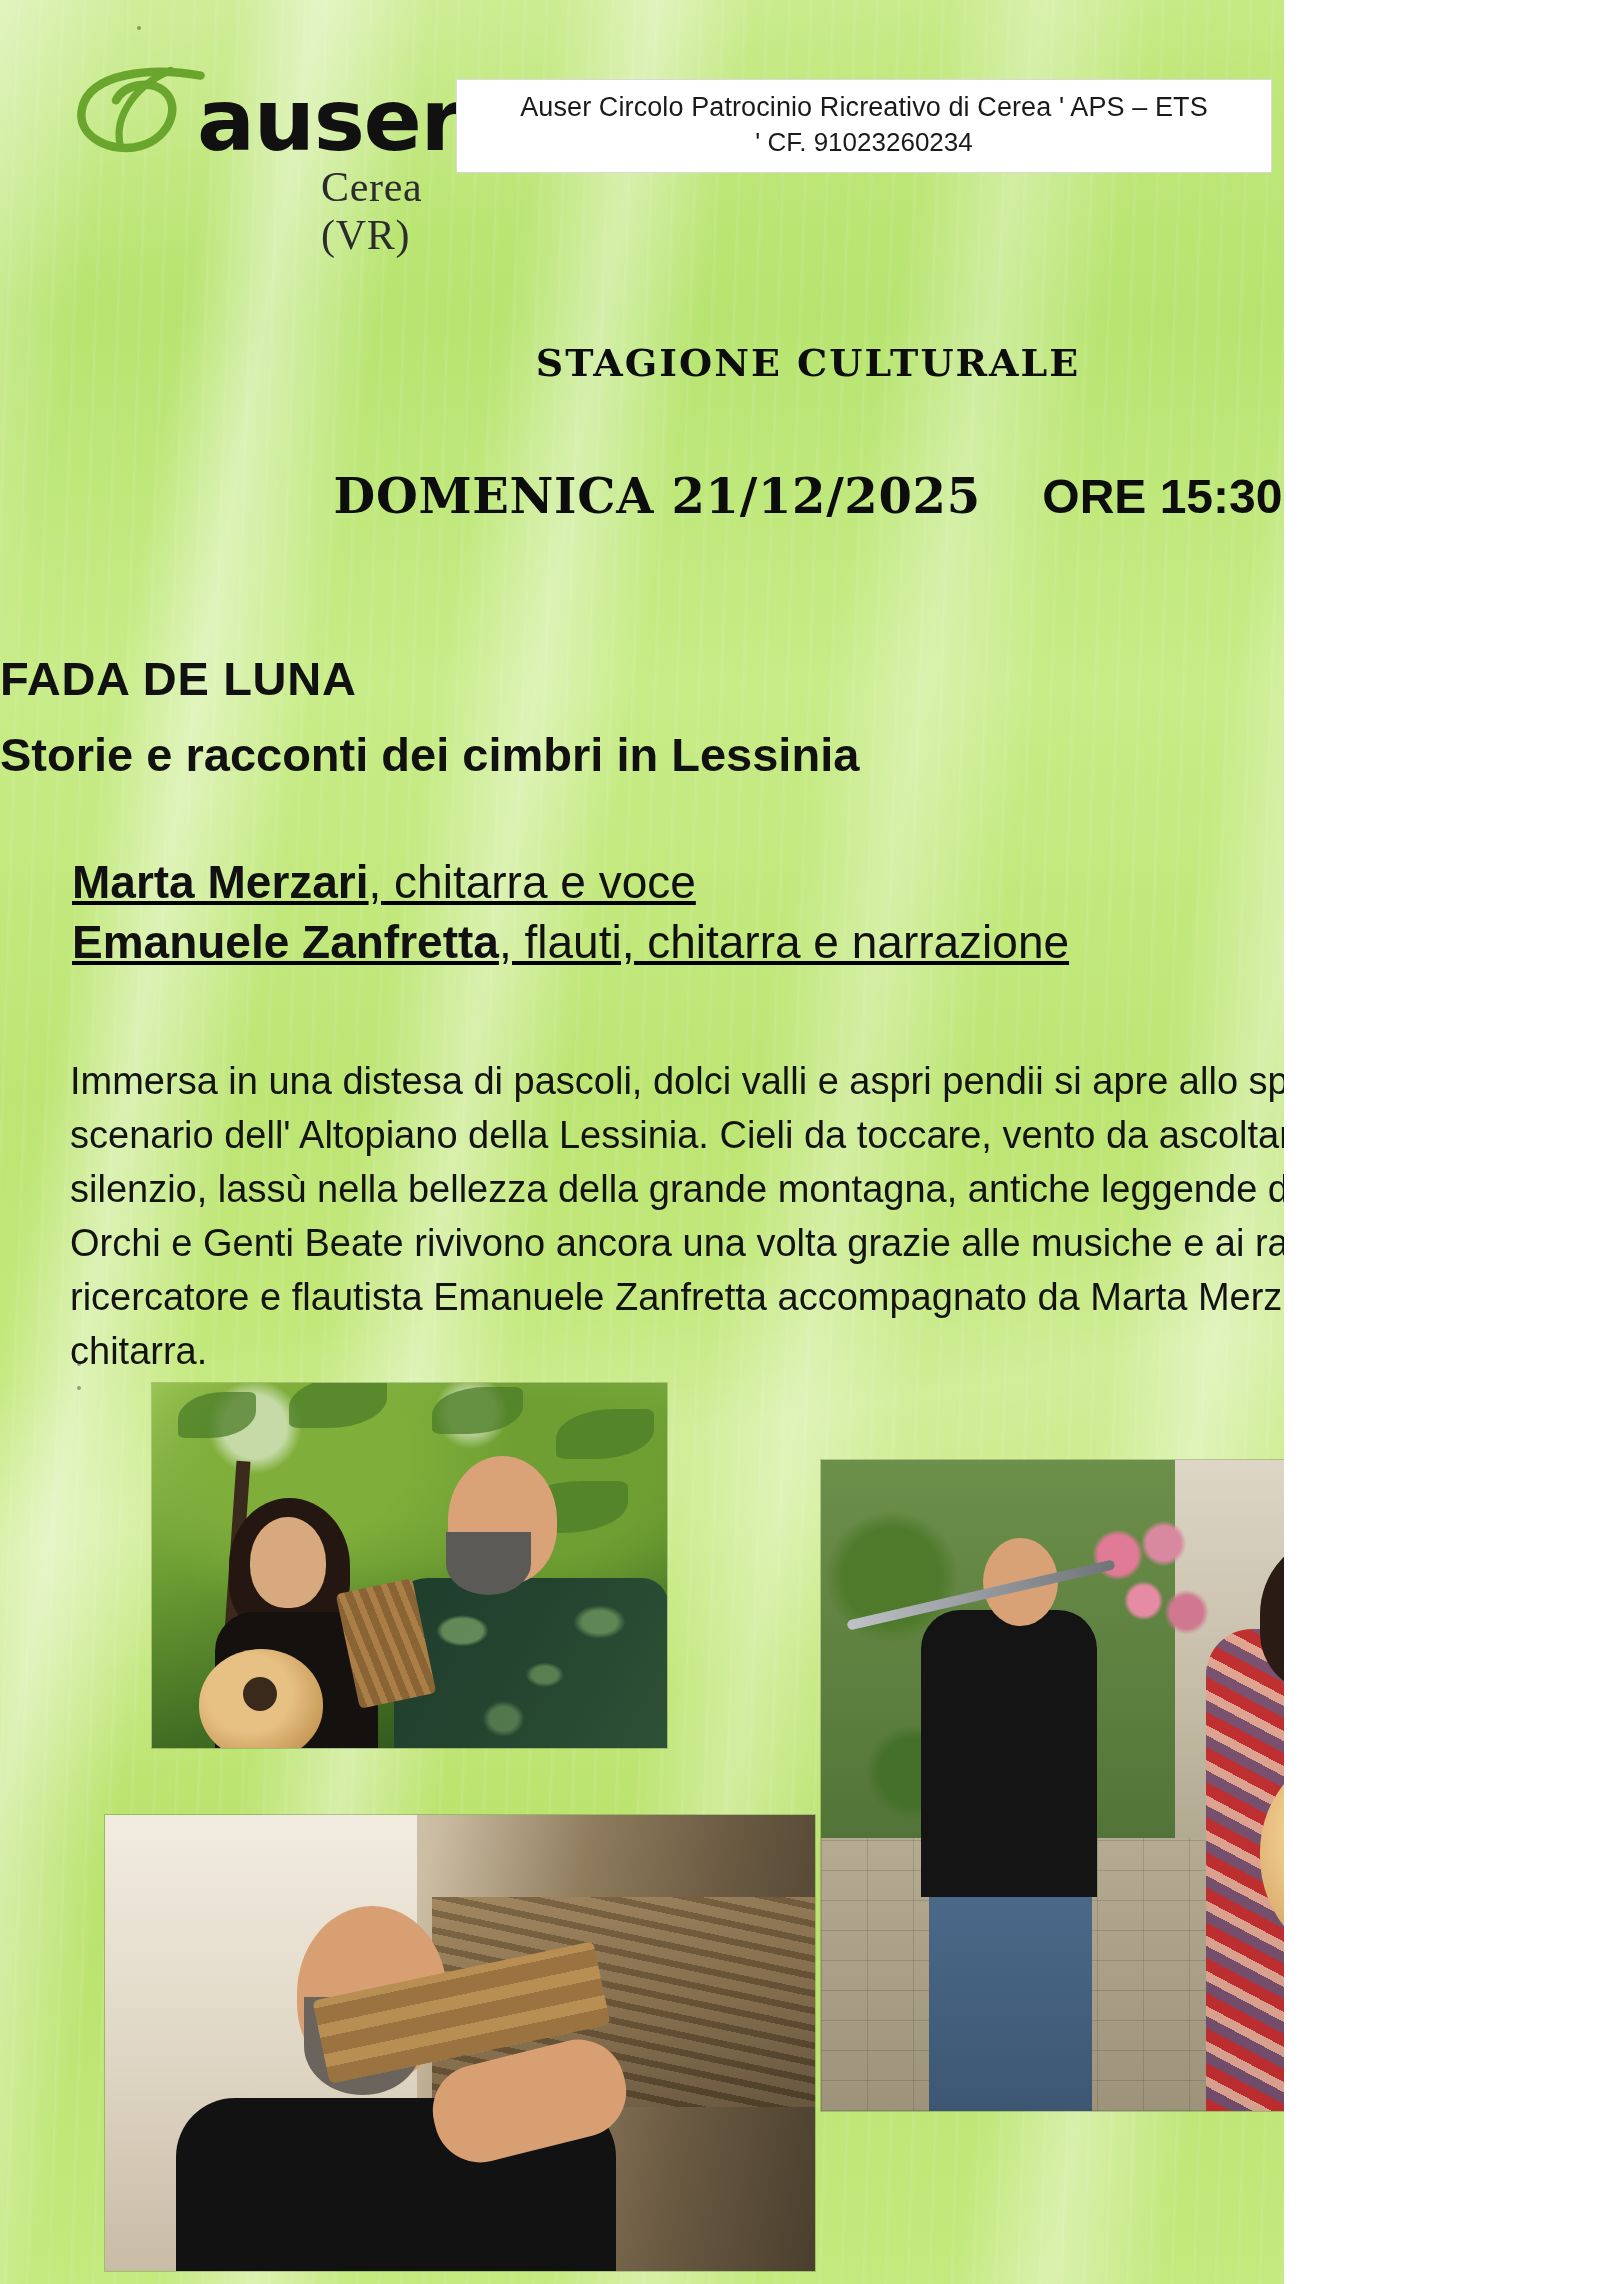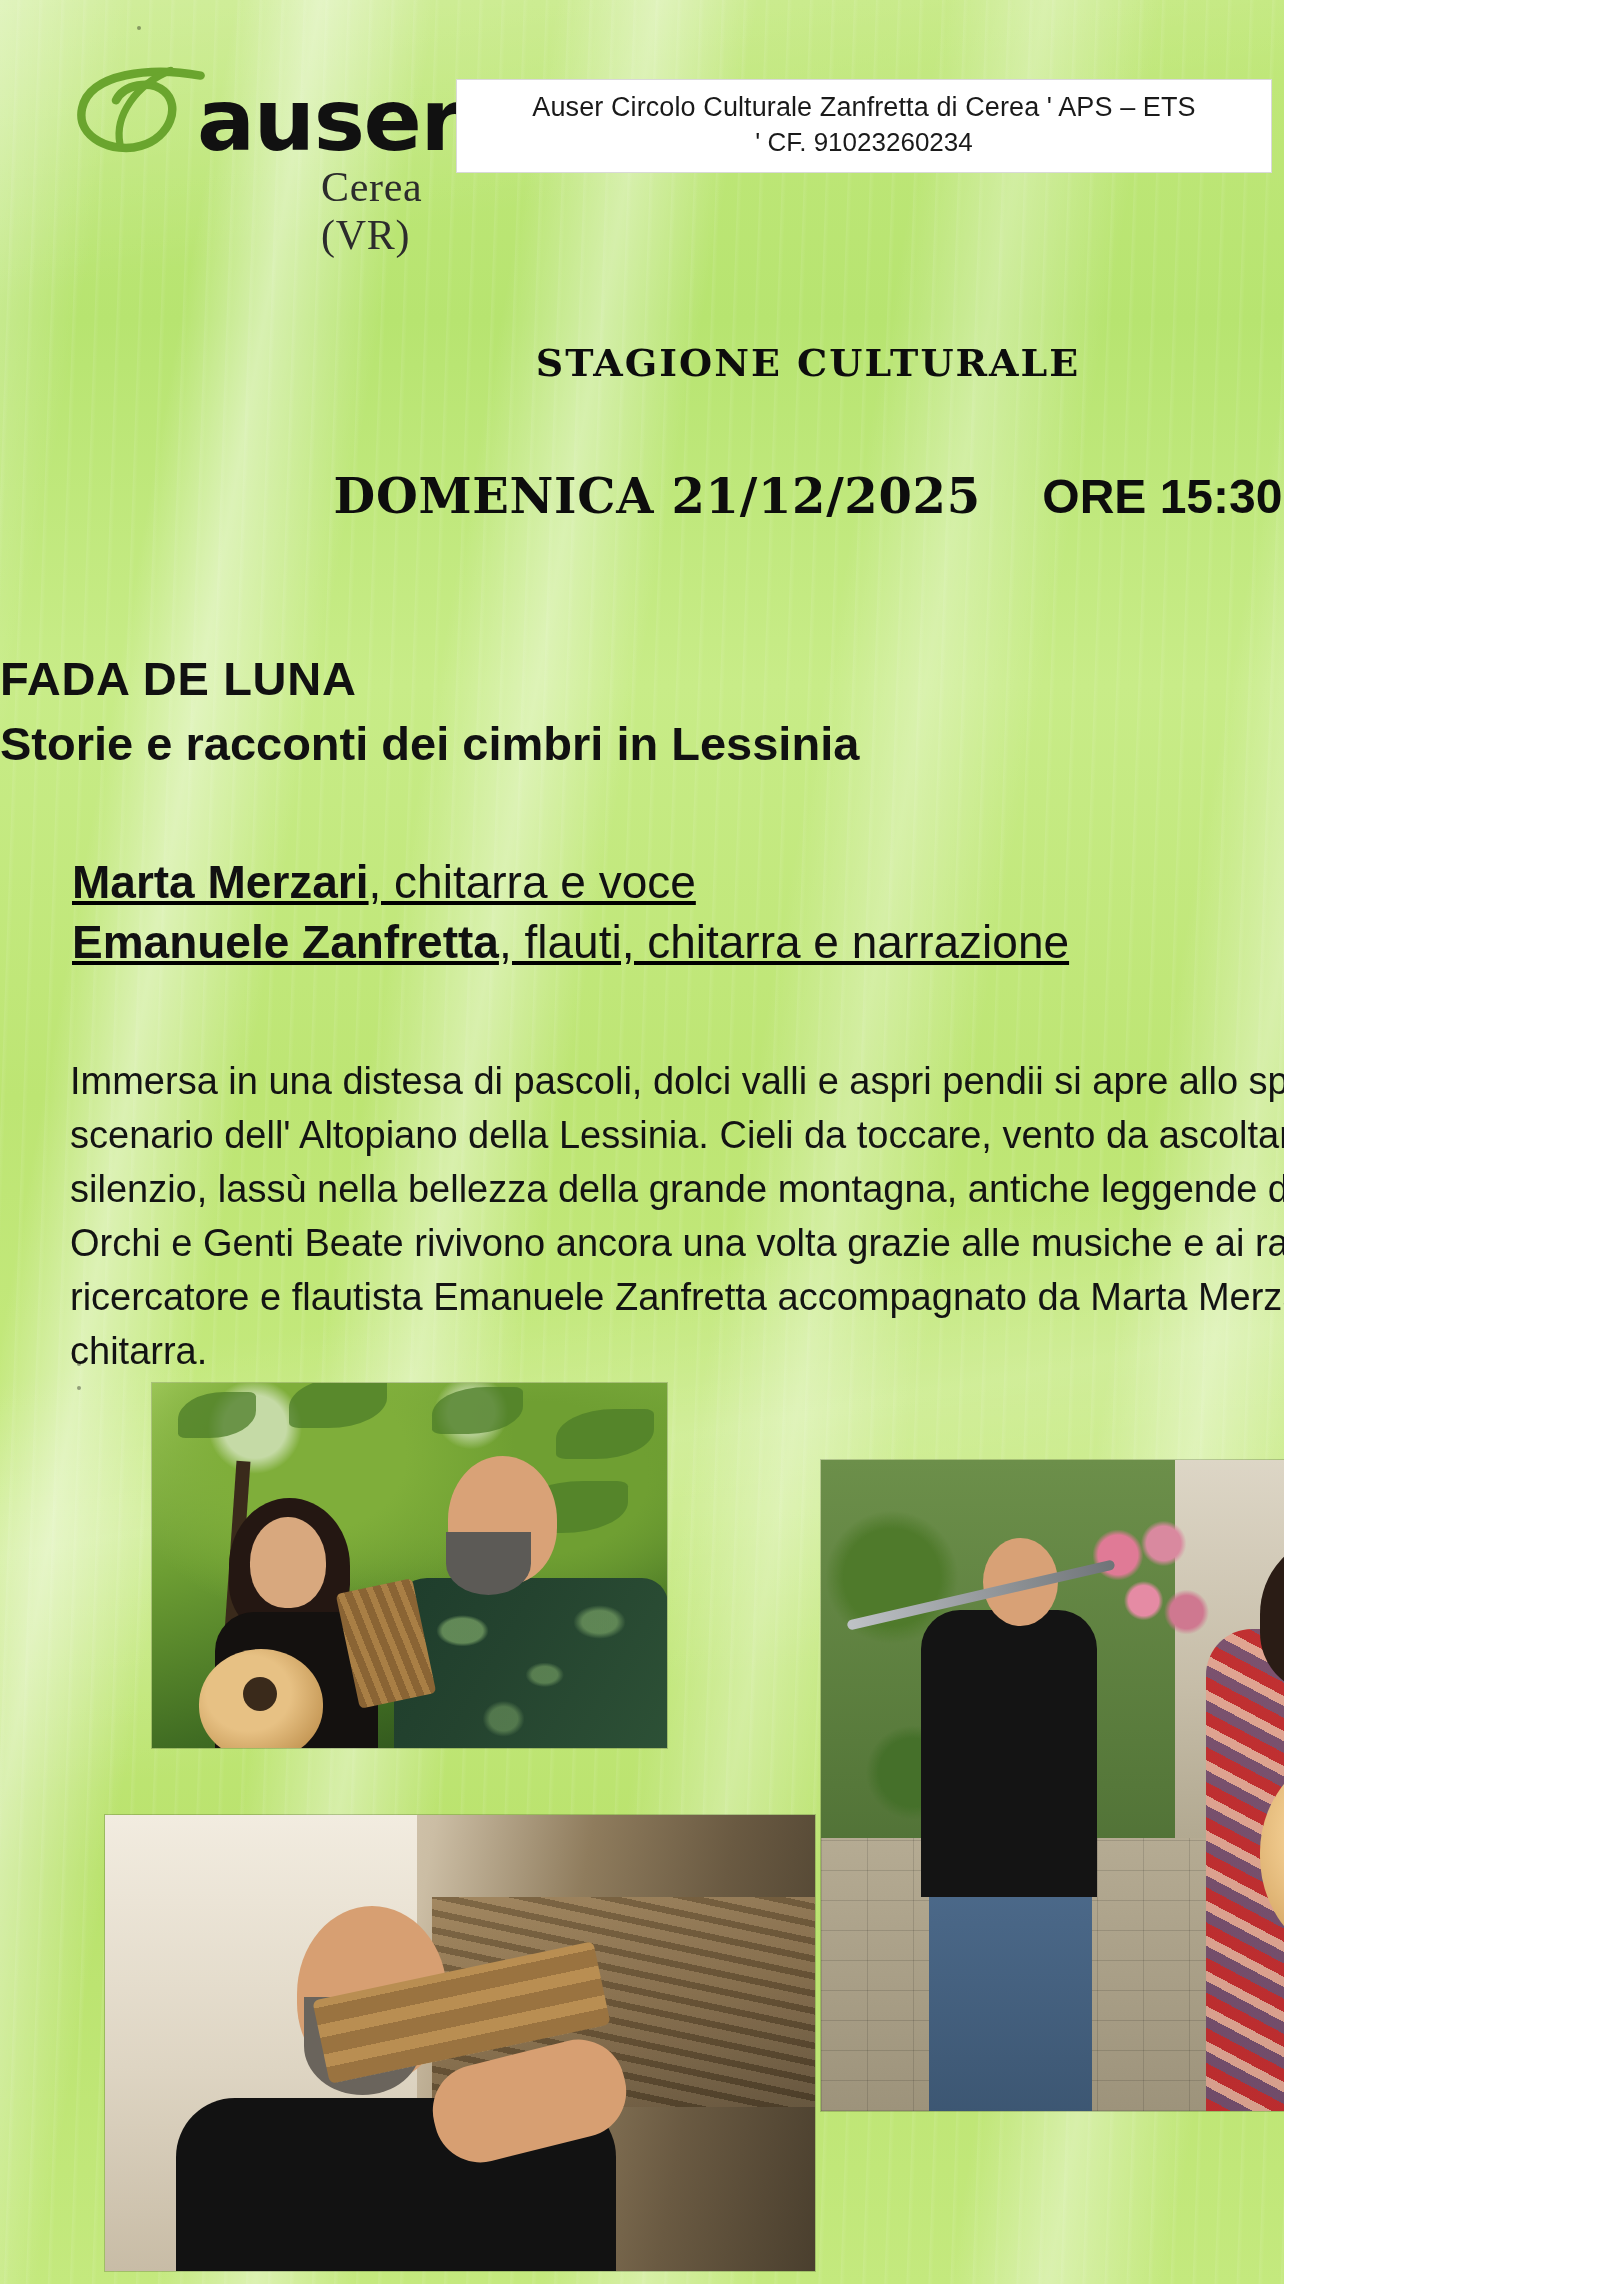--- a/index.html
+++ b/index.html
@@ -165,21 +165,21 @@
     width: 1616px;
     text-align: left;
   }
   .show-title {
     font-size: 47px;
     font-weight: bold;
     color: #111;
     letter-spacing: 0.7px;
   }
   .show-sub {
-    margin-top: 10px;
+    margin-top: 21px;
     font-size: 47px;
     font-weight: bold;
     color: #111;
   }
 
   
   .performers {
     position: absolute;
     top: 853px;
     left: 72px;
@@ -436,21 +436,21 @@
     <div class="auser-logo">
       <svg class="auser-swirl" viewBox="0 0 215 150">
         <path d="M196 16 C120 2 26 12 14 66 C4 112 62 136 104 124 C150 111 166 62 140 40 C118 22 78 30 66 54" fill="none" stroke="#6aa52e" stroke-width="13" stroke-linecap="round"></path>
         <path d="M150 8 C96 30 64 78 72 120" fill="none" stroke="#6aa52e" stroke-width="11" stroke-linecap="round"></path>
       </svg>
       <div class="auser-word">auser</div>
       <div class="auser-sub">Cerea (VR)</div>
     </div>
 
     <div class="org-box">
-      <div class="line1">Auser Circolo Culturale Zanfretta di Cerea ' APS – ETS</div>
+      <div class="line1">Auser Circolo Patrocinio Ricreativo di Cerea ' APS – ETS</div>
       <div class="line2">' CF. 91023260234</div>
     </div>
 
     <div class="crest-wrap">
       <svg class="crest" viewBox="0 0 235 278">
 
         <g>
           <rect x="62" y="30" width="112" height="26" fill="#c9a227" stroke="#7a5f10" stroke-width="3"></rect>
           <path d="M62 30 L74 8 L86 30 L98 6 L112 30 L124 6 L138 30 L150 8 L162 30 Z" fill="#d9b43a" stroke="#7a5f10" stroke-width="3"></path>
           <circle cx="74" cy="8" r="6" fill="#b03030"></circle>

